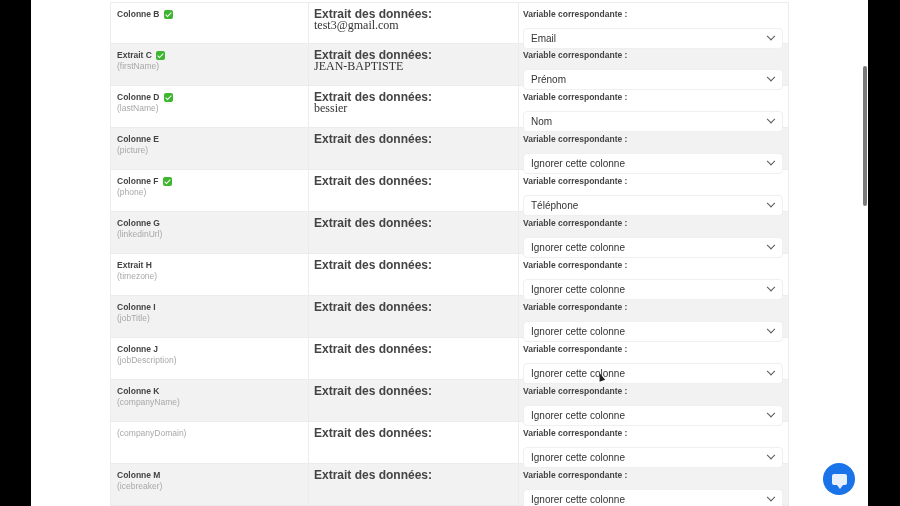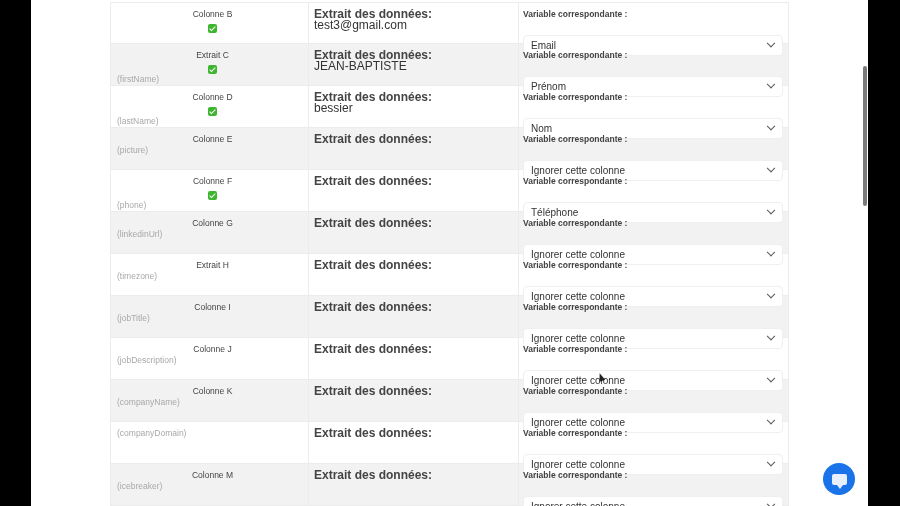--- a/index.html
+++ b/index.html
@@ -18,44 +18,44 @@
       display: flex; height: 42px; border-bottom: 1px solid #ececec;
       background: #ffffff;
     }
     .row.alt { background: #f2f2f2; }
     .row:first-child { border-top: 1px solid #ececec; }
 
     .cell-col {
       width: 198px; padding: 6px 0 0 6px; border-right: 1px solid #ececec;
       font-size: 8.5px; line-height: 11px;
     }
-    .col-name { color: #444; font-weight: normal; display: flex; align-items: center; gap: 4px; flex-direction: column; }
+    .col-name { color: #444; font-weight: bold; display: flex; align-items: center; gap: 4px; }
     .check {
       display: inline-block; width: 9px; height: 9px; background: #3db52f;
       border-radius: 2px; position: relative;
     }
     .check::after {
       content: ""; position: absolute; left: 3px; top: 1px; width: 2px; height: 5px;
       border: solid #fff; border-width: 0 1.5px 1.5px 0; transform: rotate(45deg);
     }
     .col-key { color: #a8a8a8; }
 
     .cell-extract {
       width: 210px; padding: 6px 0 0 5px; border-right: 1px solid #ececec;
       font-size: 12px; line-height: 11px;
     }
     .extract-label { color: #444; font-weight: bold; }
-    .extract-value { color: #333; }
+    .extract-value { color: #333; font-family: Liberation Serif, serif; }
 
     .cell-var {
       flex: 1; padding: 6px 5px 0 4px; font-size: 8.5px;
     }
     .var-label { color: #444; font-weight: bold; line-height: 11px; }
     .select {
-      margin-top: 15px; height: 21px; background: #fff; border-radius: 4px;
+      margin-top: 8px; height: 21px; background: #fff; border-radius: 4px;
       border: 1px solid #efefef; display: flex; align-items: center;
       justify-content: space-between; padding: 0 8px 0 7px;
       font-size: 10px; color: #333; width: 260px;
     }
     .chevron { width: 6px; height: 6px; border-right: 1.3px solid #555; border-bottom: 1.3px solid #555; transform: rotate(45deg) translate(-2px,-2px); }
 
     .scrollbar {
       position: absolute; left: 863px; top: 66px; width: 4px; height: 140px;
       background: #7a7a7a; border-radius: 2px;
     }

